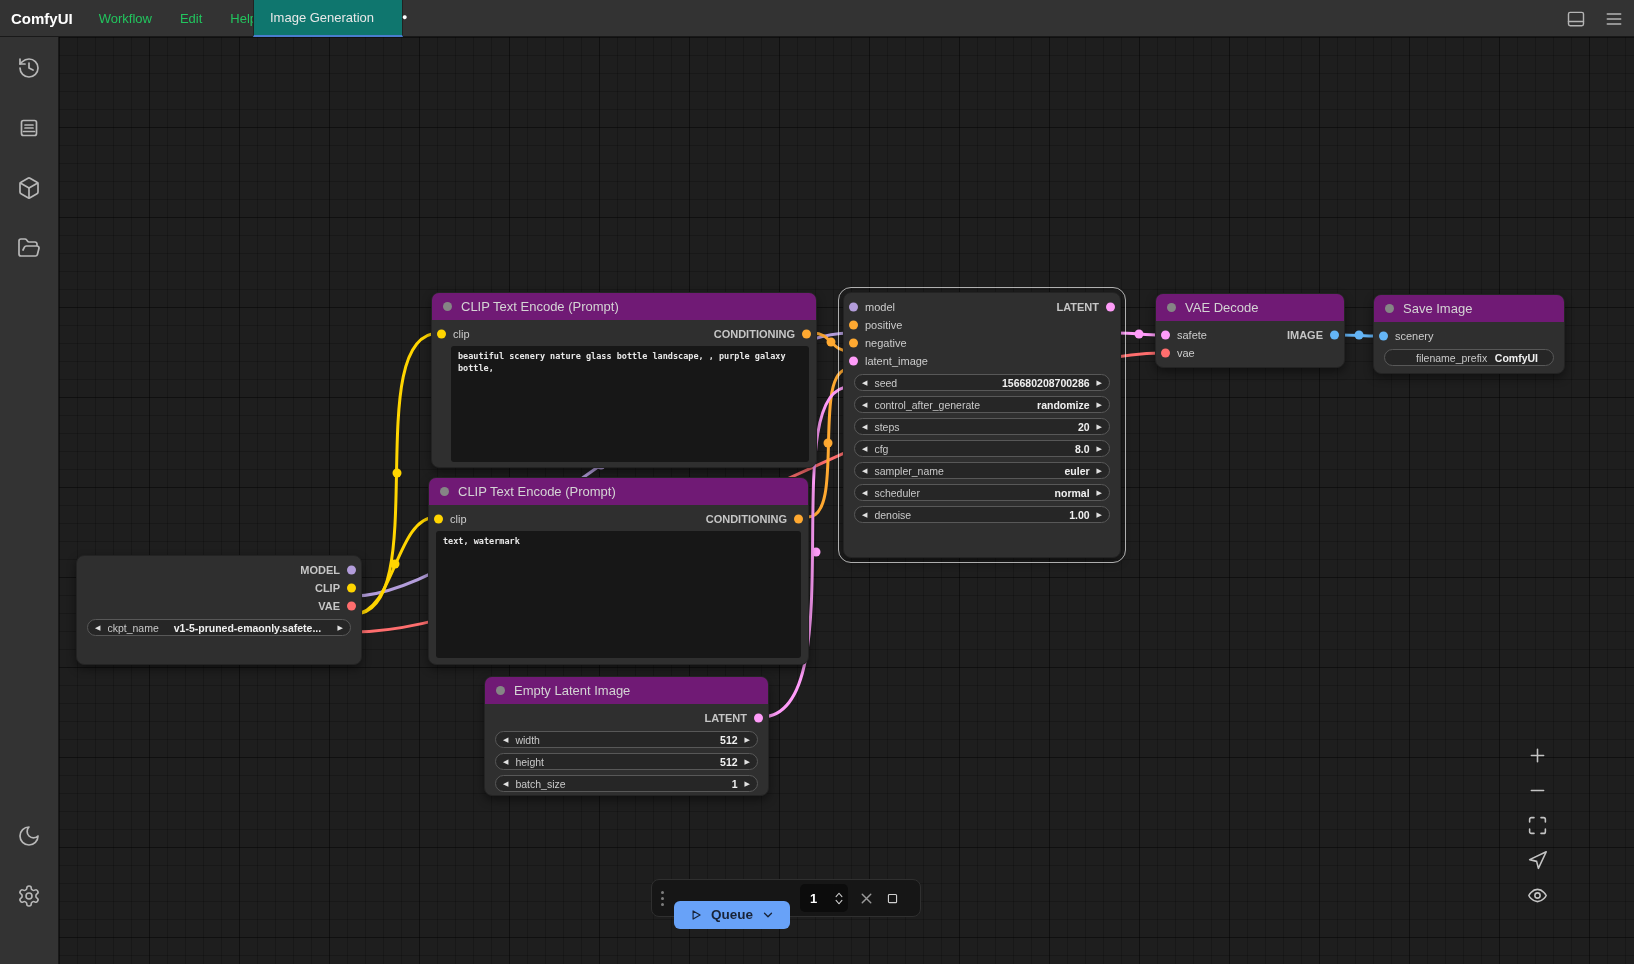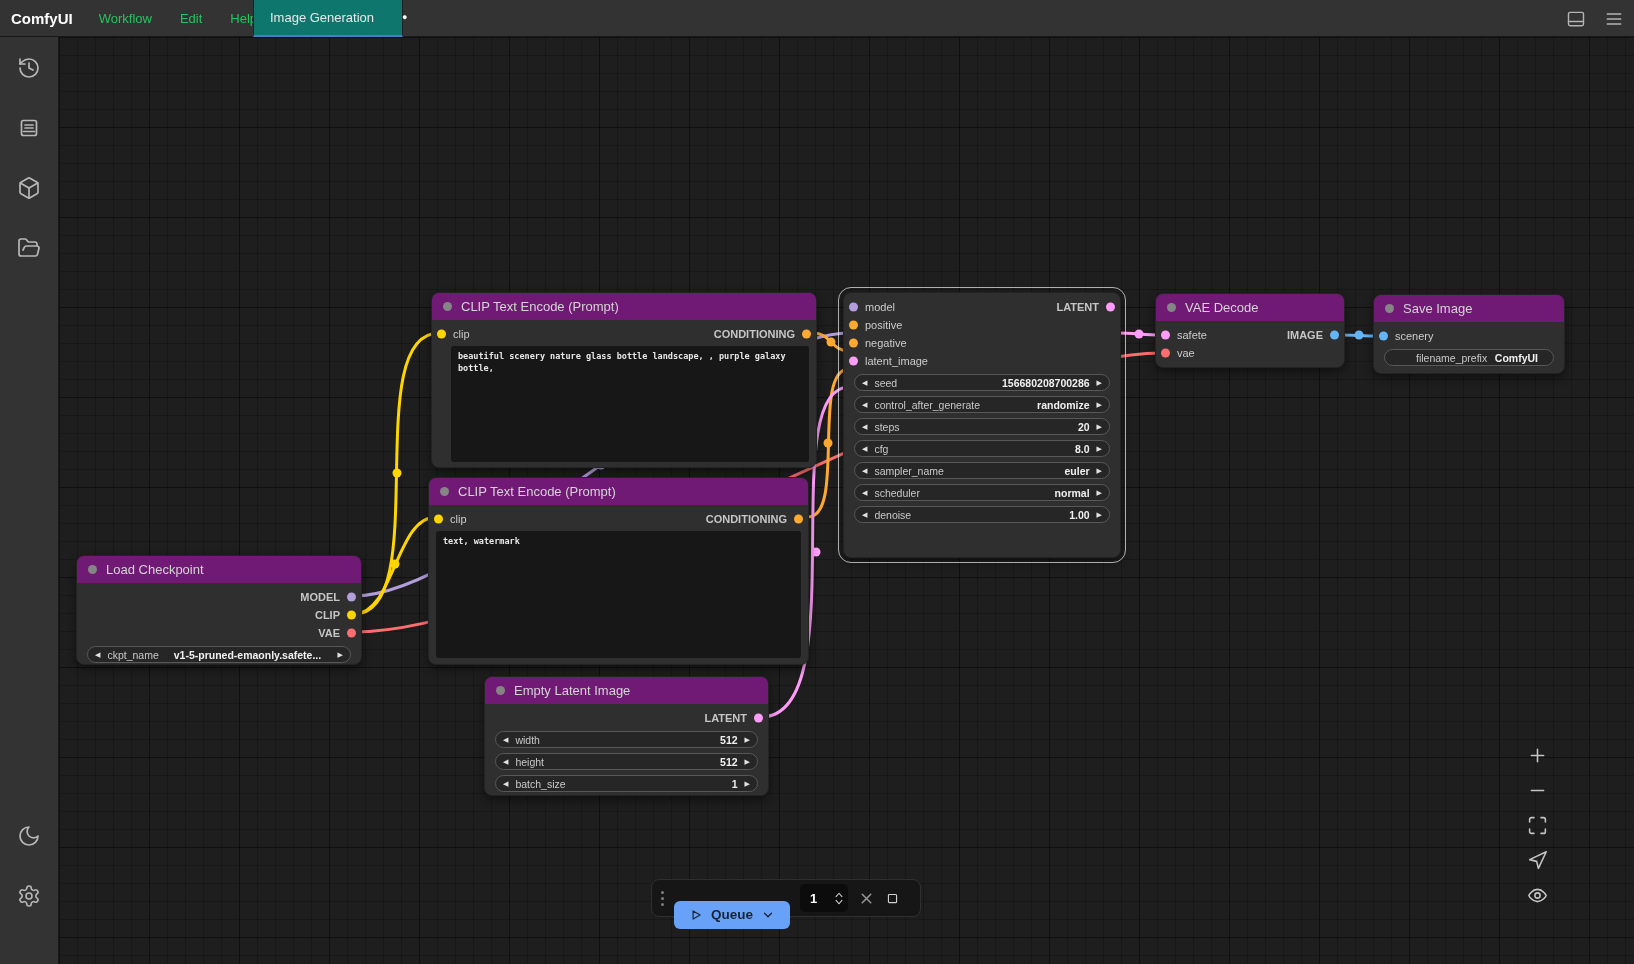--- a/index.html
+++ b/index.html
@@ -192,24 +192,20 @@
       <circle cx="757" cy="515" r="4.5" fill="#ff9cf9"></circle>
 
       <path d="M1058,296 C1076,296 1084,298 1102,298" stroke="#ff9cf9"></path>
       <circle cx="1080" cy="297" r="4.5" fill="#ff9cf9"></circle>
 
       <path d="M1282,298 C1296,298 1304,299 1318,299" stroke="#64b5f6"></path>
       <circle cx="1300" cy="298" r="4.5" fill="#64b5f6"></circle>
     </svg>
 
     <div class="node" style="left:17px; top:518px; width:286px; height:110px;">
-      <div class="node-header">
-        <span class="node-dot"></span>
-        <span class="node-title">Load Checkpoint</span>
-      </div>
       <div class="slots">
         <div class="slot-row">
           <span class="out-label">MODEL</span>
           <span class="port out" style="background:#b39ddb;"></span>
         </div>
         <div class="slot-row">
           <span class="out-label">CLIP</span>
           <span class="port out" style="background:#ffd500;"></span>
         </div>
         <div class="slot-row">

